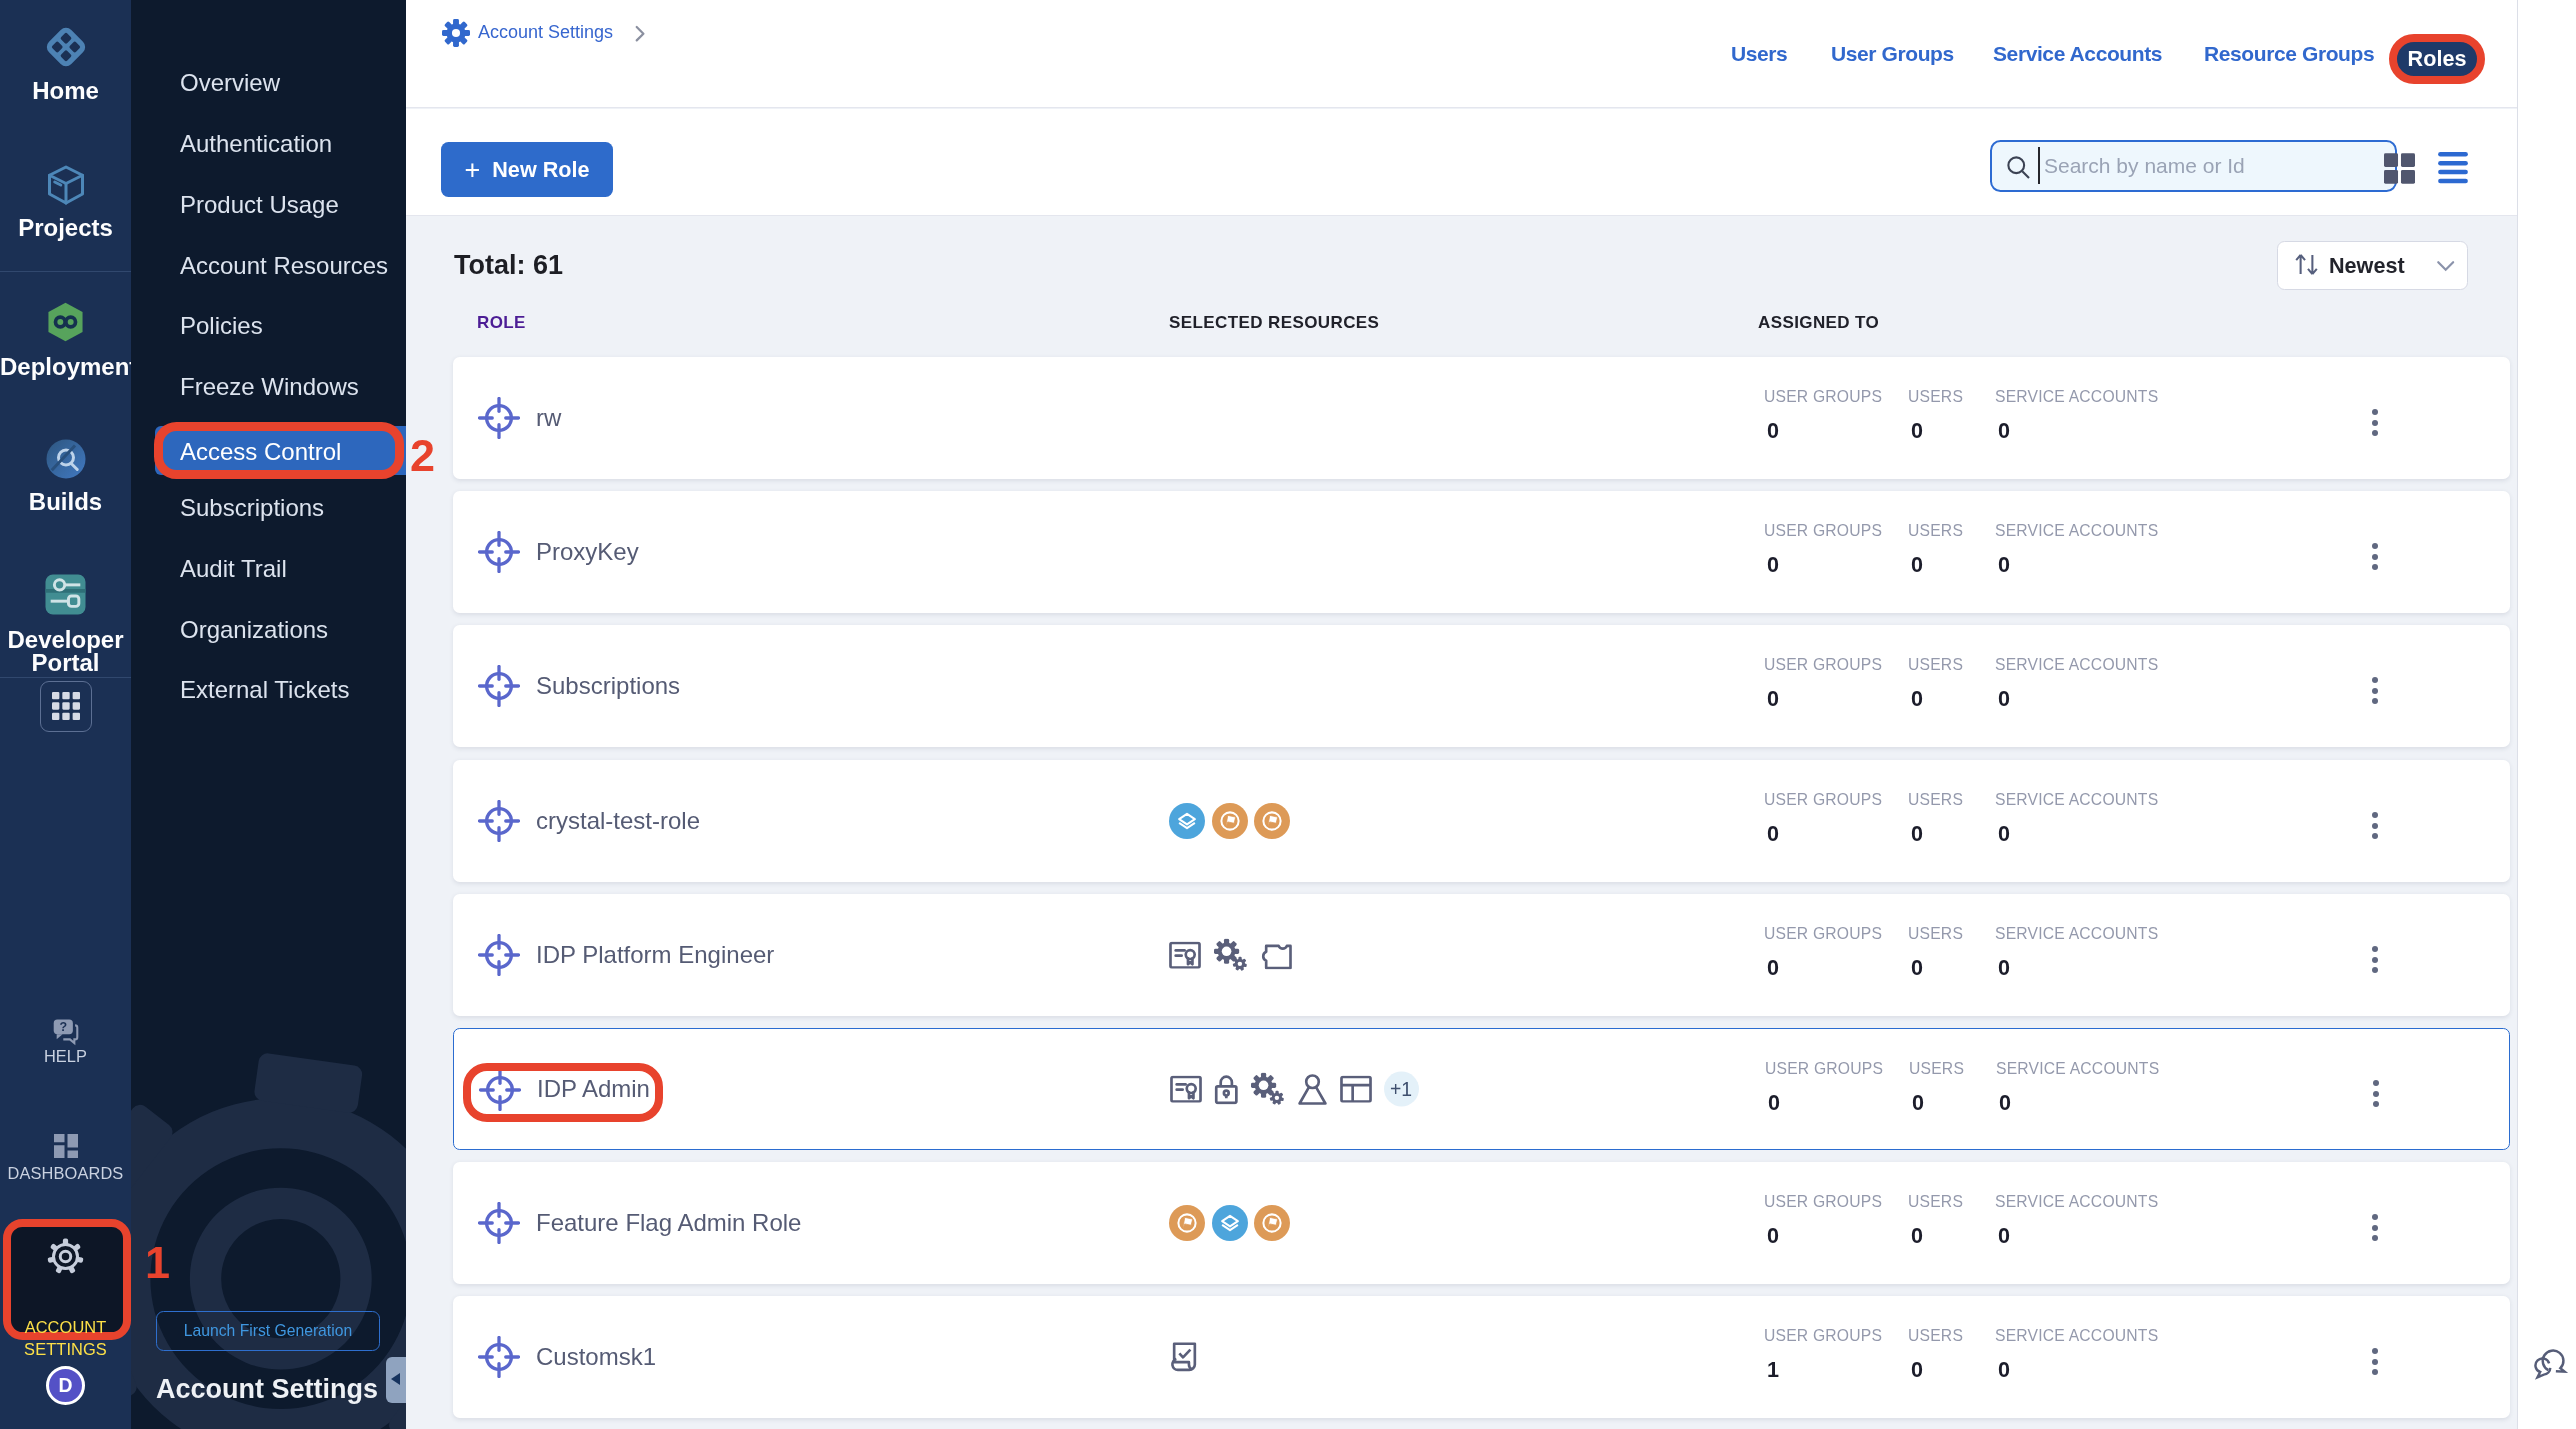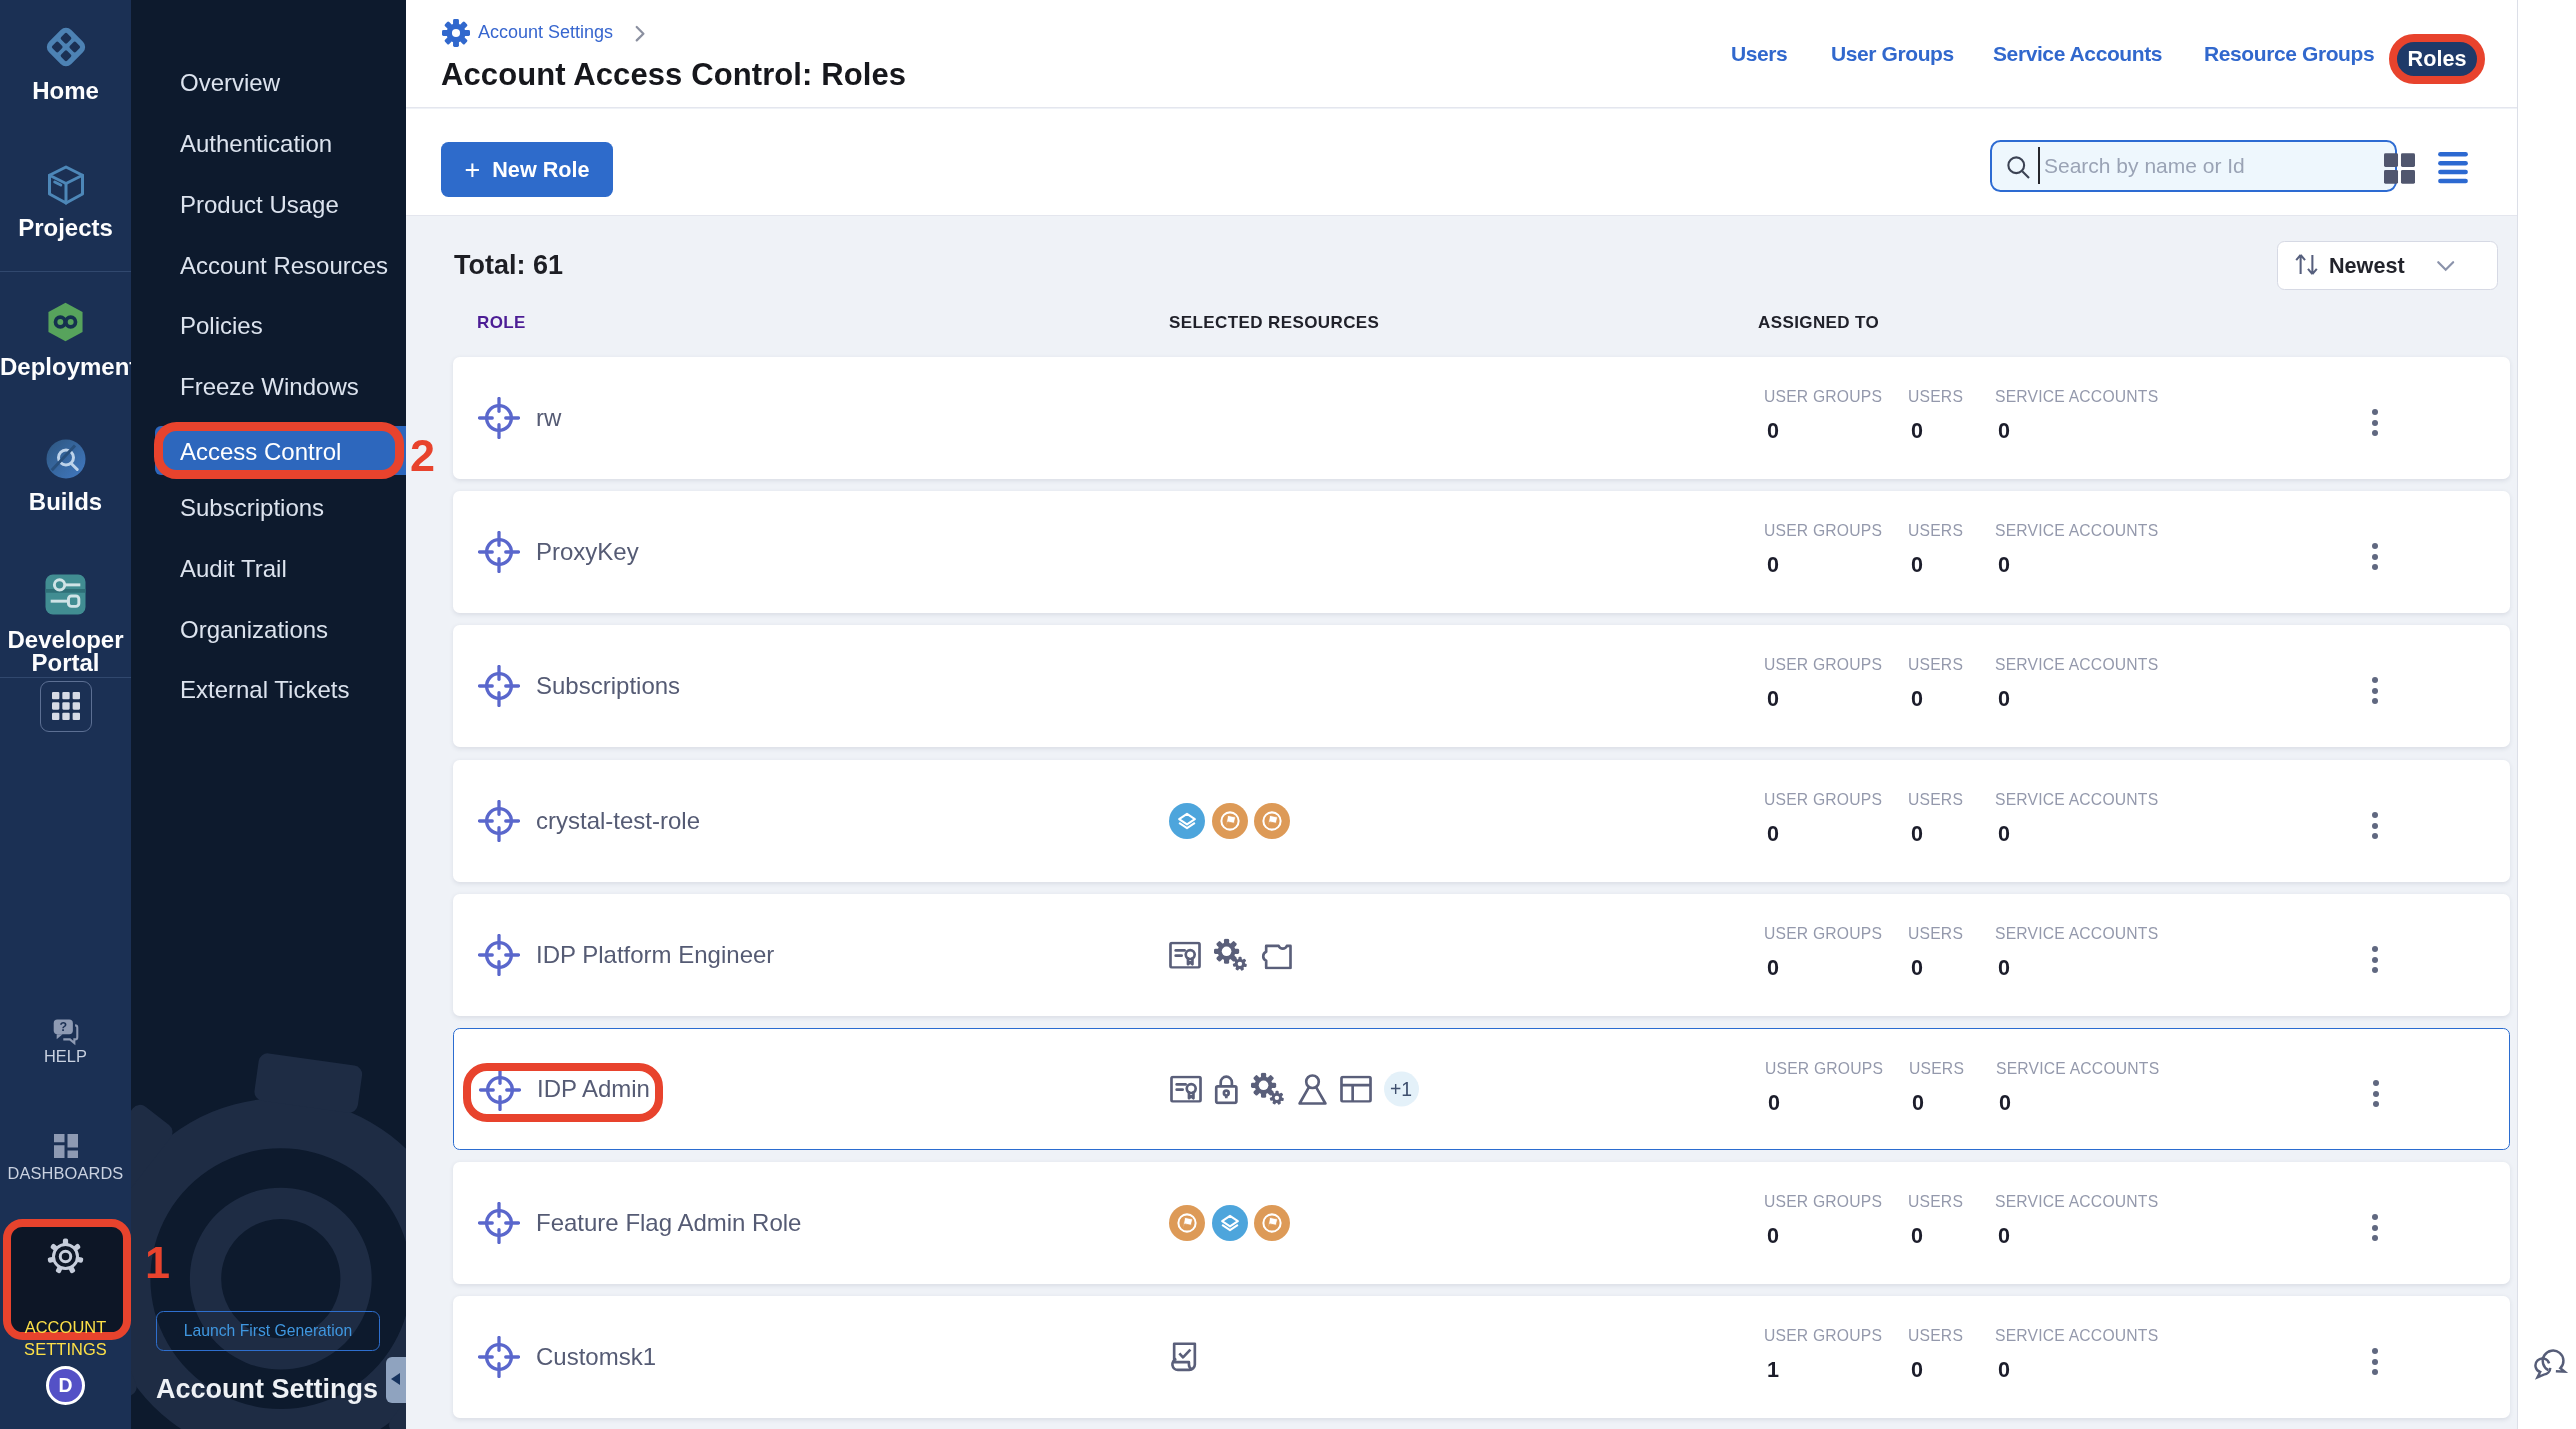--- a/index.html
+++ b/index.html
@@ -253,21 +253,20 @@
         <g transform="rotate(315 19 19)">
             <rect x="15" y="0" width="8" height="10" rx="2"></rect>
           </g>
       </g>
       <circle cx="19" cy="19" r="5.5" fill="#fff"></circle>
     </svg>
     <div class="abs" style="left:72px; top:22.4px; font-size:18px; font-weight:500; color:#3766cf;">Account Settings</div>
     <svg class="abs" style="left:224px; top:24px;" width="19.4" height="19.4" viewBox="0 0 26 26" fill="none" stroke="#8b90a0" stroke-width="3" stroke-linecap="round" stroke-linejoin="round">
         <path d="M9 4 L18 13 L9 22"></path>
       </svg>
-    <div class="abs" style="left:35px; top:57px; font-size:31px; font-weight:700; color:#16171c; letter-spacing:0.1px;">Account Access Control: Roles</div>
     <div class="navlink abs" style="left:1325px; top:42px;">Users</div>
     <div class="navlink abs" style="left:1425px; top:42px;">User Groups</div>
     <div class="navlink abs" style="left:1587px; top:42px;">Service Accounts</div>
     <div class="navlink abs" style="left:1798px; top:42px;">Resource Groups</div>
     <div class="abs" style="left:1983px; top:34px; width:96px; height:50px; border:8.2px solid #e8432d; border-radius:25px; background:#1f3a69; text-align:center; line-height:34px; font-size:21.6px; font-weight:700; color:#fff;">Roles</div>
   </div>
   <div id="toolbar">
     <div class="abs" style="left:35px; top:33px; width:172px; height:55px; border-radius:7.5px; background:#2e6bcb; color:#fff; text-align:center; font-size:21.6px; font-weight:700; line-height:55px;"><span style="font-weight:400; font-size:27px; vertical-align:-1.5px;">+</span>&nbsp; New Role</div>
     <div class="abs" style="left:1584px; top:31px; width:407px; height:52px; border-radius:10.4px; border:2.2px solid #2d6bd2; background:#eef7fd;">
       <svg class="abs" style="left:13.4px; top:12px;" width="27" height="27" viewBox="0 0 36 36" fill="none" stroke="#3c4354" stroke-width="2.8">
@@ -285,21 +284,21 @@
     </svg>
     <svg class="abs" style="left:2032px; top:43px;" width="30" height="32" viewBox="0 0 40 43" fill="#2c69d1">
       <rect x="0" y="0" width="40" height="6" rx="3"></rect>
         <rect x="0" y="12" width="40" height="6" rx="3"></rect>
       <rect x="0" y="24" width="40" height="6" rx="3"></rect>
         <rect x="0" y="36" width="40" height="6" rx="3"></rect>
     </svg>
   </div>
   <div id="list" class="abs" style="left:0; top:216px; width:2111px; height:1213px;">
     <div class="abs" style="left:48px; top:34px; font-size:27px; font-weight:700; color:#1d1e24;">Total: 61</div>
-    <div class="abs" style="left:1871px; top:25px; width:221px; height:49px; border:1.5px solid #d6d9e4; border-radius:7.5px; background:#fff;">
+    <div class="abs" style="left:1871px; top:25px; width:191px; height:49px; border:1.5px solid #d6d9e4; border-radius:7.5px; background:#fff;">
       <svg class="abs" style="left:15px; top:10.4px;" width="27" height="25" viewBox="0 0 36 34" fill="none" stroke="#565f7d" stroke-width="2.8">
         <path d="M10 30 L10 4 M10 4 L4 11 M10 4 L16 11"></path>
         <path d="M26 4 L26 30 M26 30 L20 23 M26 30 L32 23"></path>
       </svg>
       <div class="abs" style="left:51px; top:11.2px; font-size:21.6px; font-weight:700; color:#23242c;">Newest</div>
       <svg class="abs" style="left:158px; top:18px;" width="19.4" height="13.4" viewBox="0 0 26 18" fill="none" stroke="#8b93ab" stroke-width="3" stroke-linecap="round">
           <path d="M3 3 L13 13 L23 3"></path>
         </svg>
     </div>
     <div class="abs" style="left:71px; top:97px; font-size:17px; font-weight:700; color:#4c1d95; letter-spacing:0.4px;">ROLE</div>

